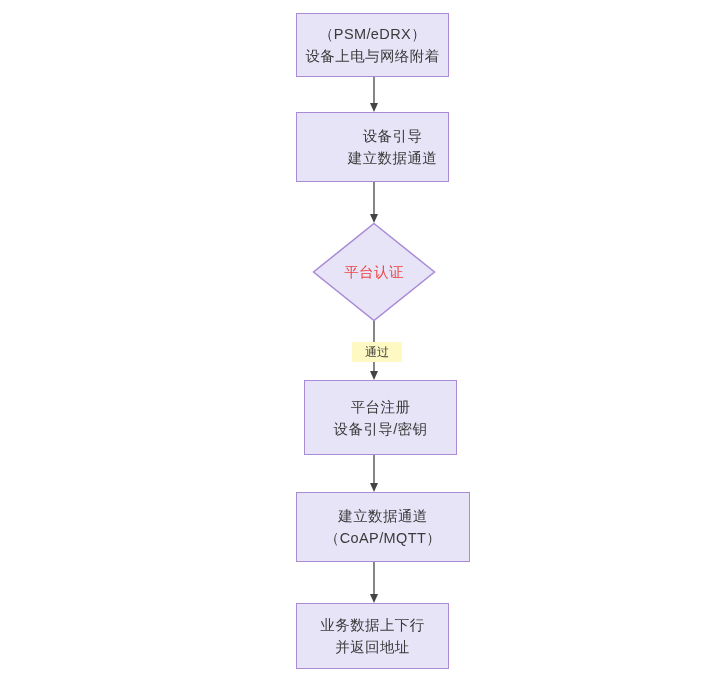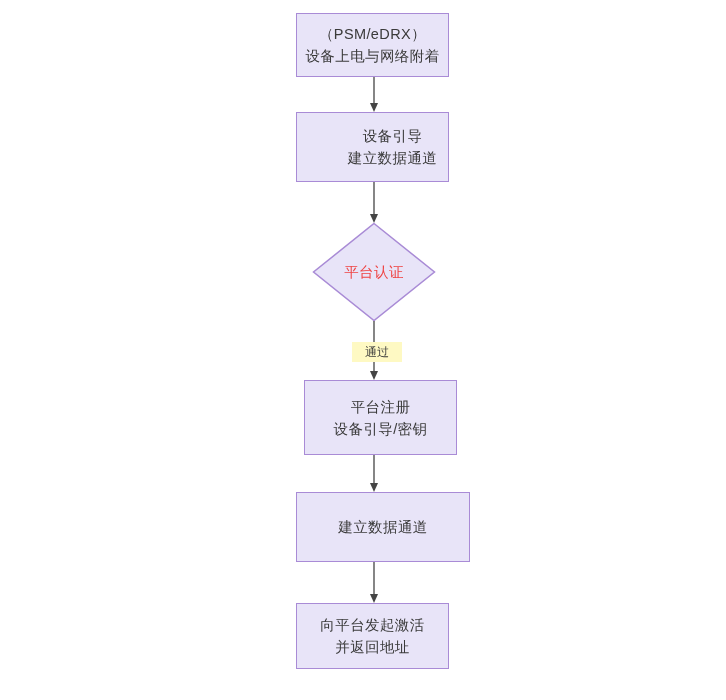--- a/index.html
+++ b/index.html
@@ -132,27 +132,28 @@
 
   <div class="connector" style="left:366px; top:455px; width:16px; height:38px;">
     <svg width="16" height="38" viewBox="0 0 16 38">
       <line x1="8" y1="0" x2="8" y2="30" stroke="#444444" stroke-width="1.3"></line>
       <polygon points="8,37 4,28 12,28" fill="#444444"></polygon>
     </svg>
   </div>
 
   <div class="node" style="left:296px; top:492px; width:174px; height:70px;">
     <span class="line">建立数据通道</span>
+    <span class="line">（CoAP/MQTT）</span>
   </div>
 
   <div class="connector" style="left:366px; top:562px; width:16px; height:42px;">
     <svg width="16" height="42" viewBox="0 0 16 42">
       <line x1="8" y1="0" x2="8" y2="34" stroke="#444444" stroke-width="1.3"></line>
       <polygon points="8,41 4,32 12,32" fill="#444444"></polygon>
     </svg>
   </div>
 
   <div class="node" style="left:296px; top:603px; width:153px; height:66px;">
-    <span class="line">向平台发起激活</span>
+    <span class="line">业务数据上下行</span>
     <span class="line">并返回地址</span>
   </div>
 
 </div>
 
 </body></html>

